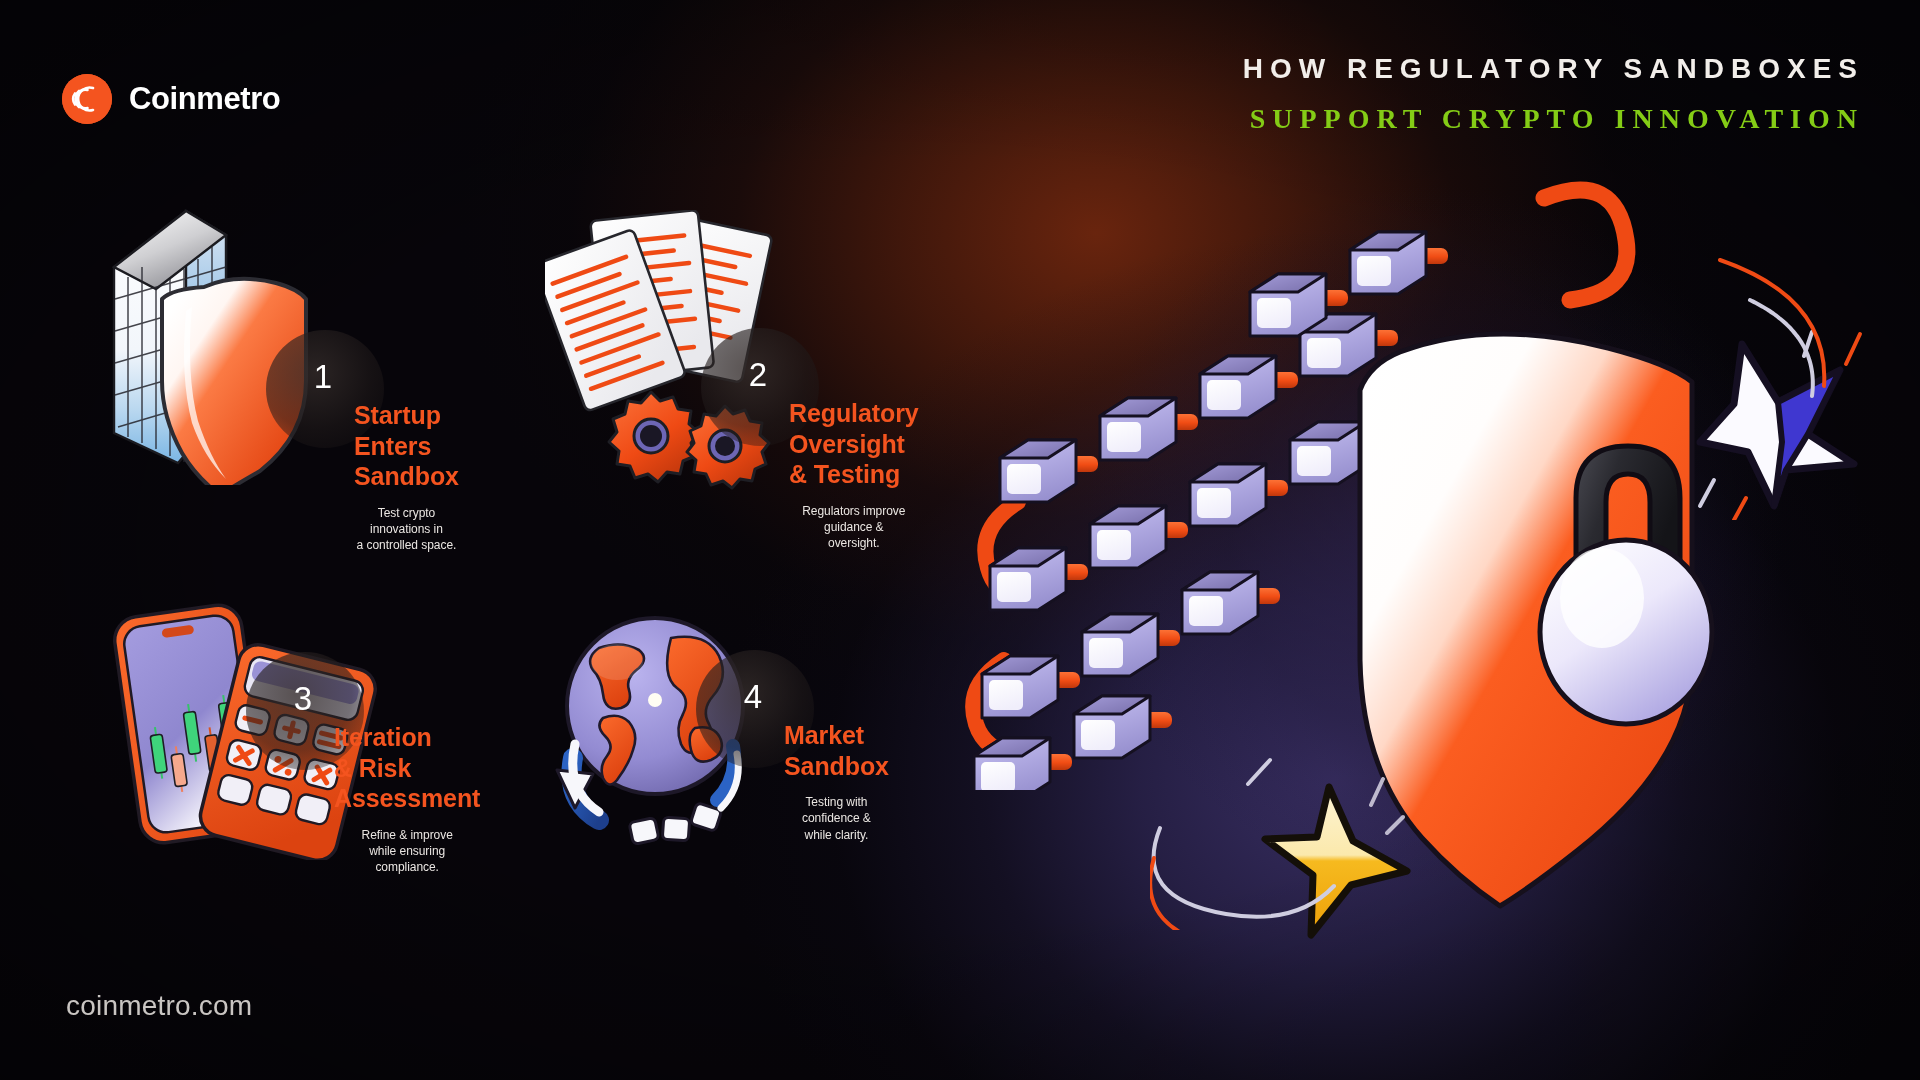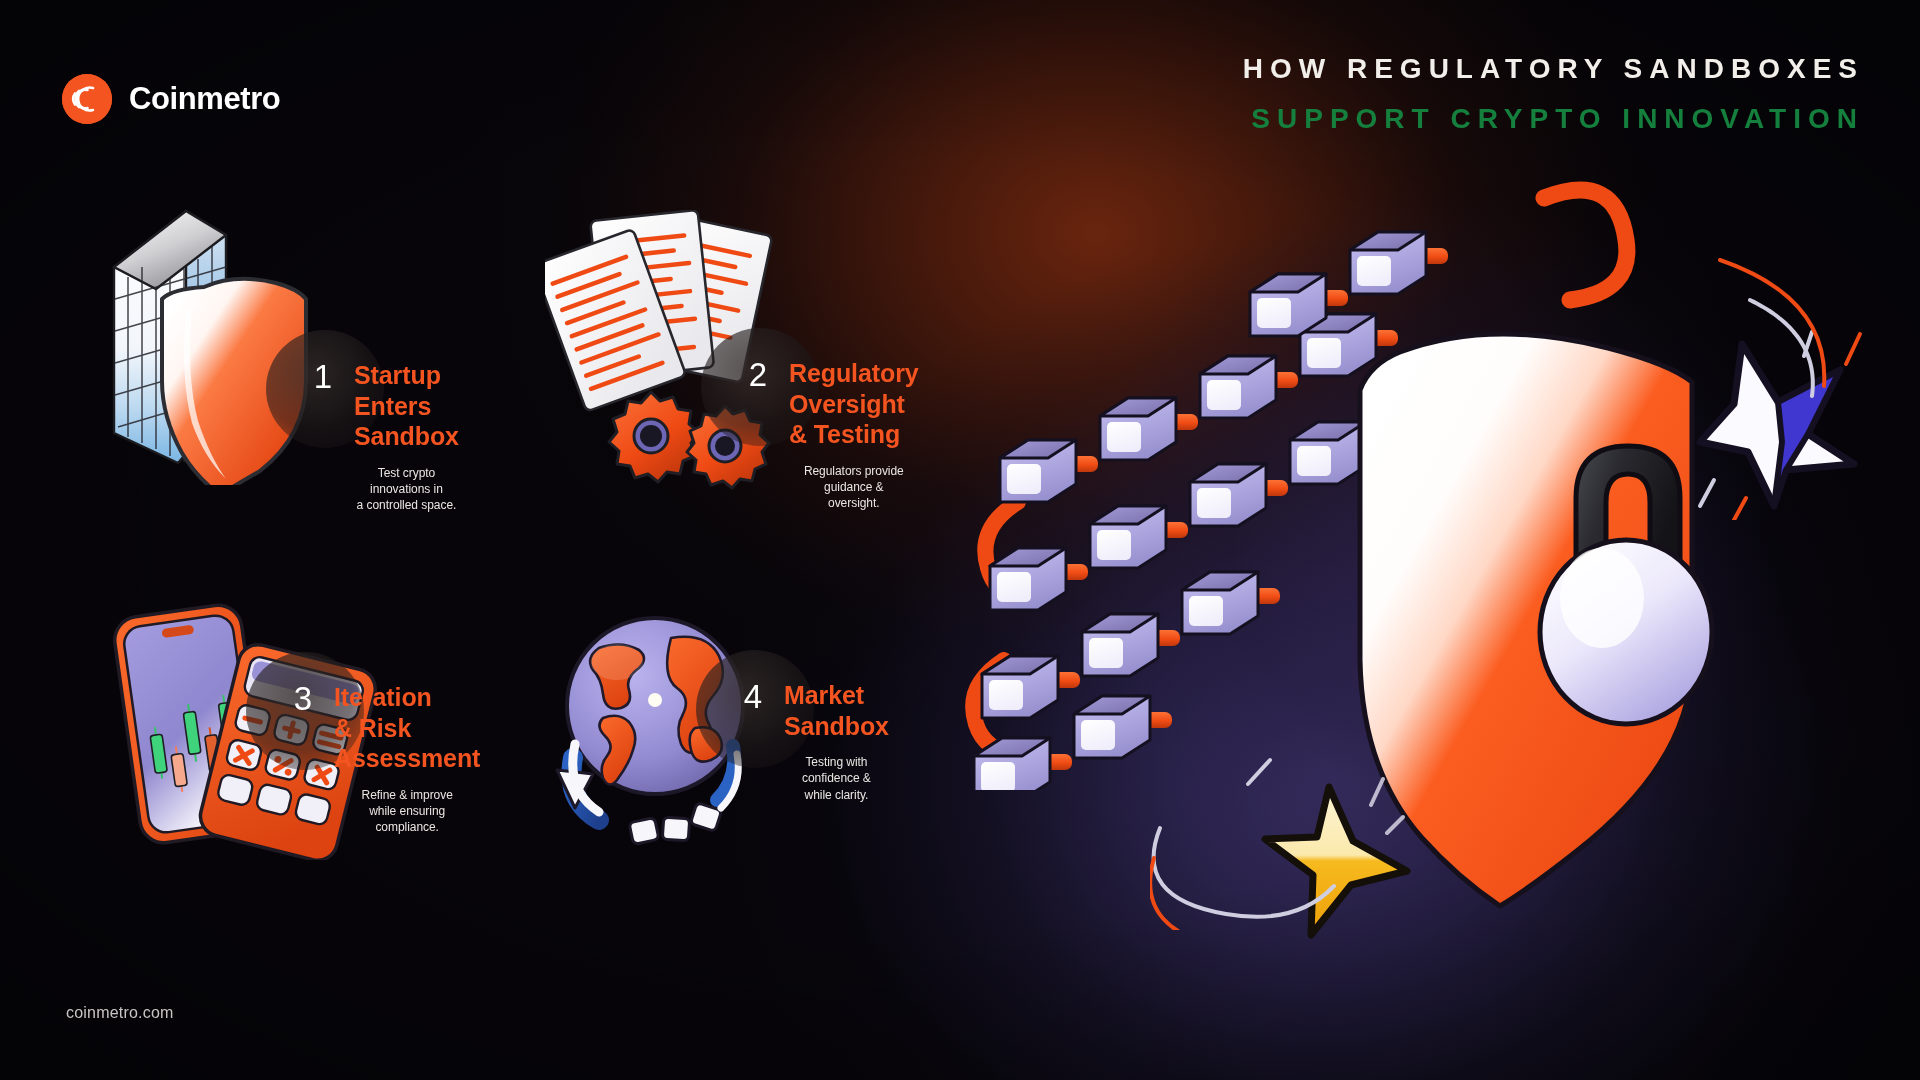--- a/index.html
+++ b/index.html
@@ -45,22 +45,22 @@
   .logo-wrap { position:absolute; left:62px; top:74px; display:flex; align-items:center; gap:17px; }
   .logo-mark { width:50px; height:50px; border-radius:50%; background:#f4541f; position:relative; flex:none; }
   .logo-text { color:#fff; font-size:31px; font-weight:700; letter-spacing:-0.4px; white-space:nowrap; }
 
   .title-block { position:absolute; right:56px; top:48px; text-align:right; }
   .title-line1 {
     color:#f2eeea; font-size:28px; font-weight:600; letter-spacing:7.0px;
     white-space:nowrap; line-height:1.5;
   }
   .title-line2 {
-    color:#15803d; font-size:28px; font-weight:700; letter-spacing:7.0px;
-    white-space:nowrap; line-height:1.5; margin-top:8px;
+    color:#84cc16; font-size:28px; font-weight:700; letter-spacing:7.0px;
+    white-space:nowrap; line-height:1.5; margin-top:8px;font-family:Liberation Serif, serif;
   }
 
   
   .step { position:absolute; }
   .step-head { display:flex; align-items:flex-start; gap:18px; }
   .num-bubble {
     position:absolute; width:118px; height:118px; border-radius:50%;
     background:radial-gradient(circle at 42% 36%, rgba(52,44,42,0.80) 0%, rgba(32,26,26,0.58) 55%, rgba(20,16,16,0.12) 100%);
     left:-44px; top:-30px; z-index:0; pointer-events:none;
   }
@@ -70,25 +70,25 @@
   }
   .step-title {
     position:relative; z-index:1;
     color:#f4541f; font-size:25px; font-weight:700; line-height:1.22;
     letter-spacing:-0.1px;
   }
   .step-desc {
     color:#eae6e2; font-size:12px; line-height:1.37; font-weight:400;
     margin-top:13px; letter-spacing:-0.05px;text-align:center;
   }
-  .step-body { position:relative; }
+  .step-body { position:relative;margin-top:40px; }
 
   .footer-url {
     position:absolute; left:66px; bottom:58px;
-    color:#c9c5c2; font-size:16px; font-weight:400; letter-spacing:0.2px;margin-top:20px;
+    color:#c9c5c2; font-size:28px; font-weight:400; letter-spacing:0.2px;margin-top:20px;
   }
 
   
   .art { position:absolute; pointer-events:none; }
 </style>
 </head>
 <body>
 
 <div id="bg">
   <div class="glow-warm"></div>
@@ -508,21 +508,21 @@
   <div class="step-head">
     <div class="num-bubble"></div>
     <div class="num">2</div>
     <div class="step-body">
       <div class="step-title">
         <div>Regulatory</div>
         <div>Oversight</div>
         <div>&amp; Testing</div>
       </div>
       <div class="step-desc">
-        <div>Regulators provide</div>
+        <div>Regulators improve</div>
         <div>guidance &amp;</div>
         <div>oversight.</div>
       </div>
     </div>
   </div>
 </div>
 
 <svg class="art" style="left:110px; top:600px; width:300px; height:260px;" viewBox="0 0 300 260">
   <defs>
     <linearGradient id="scr" x1="0" y1="0" x2="0.4" y2="1">

